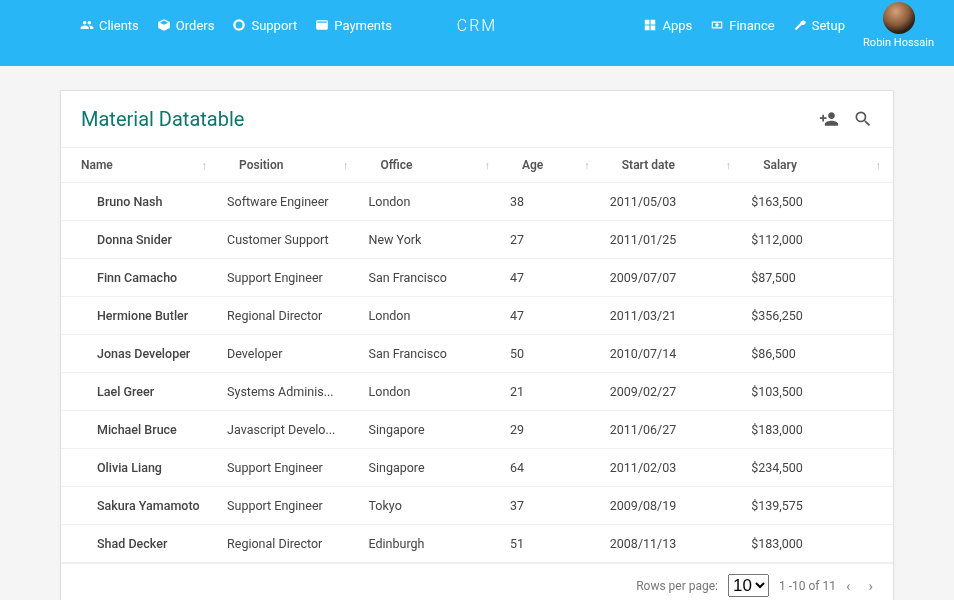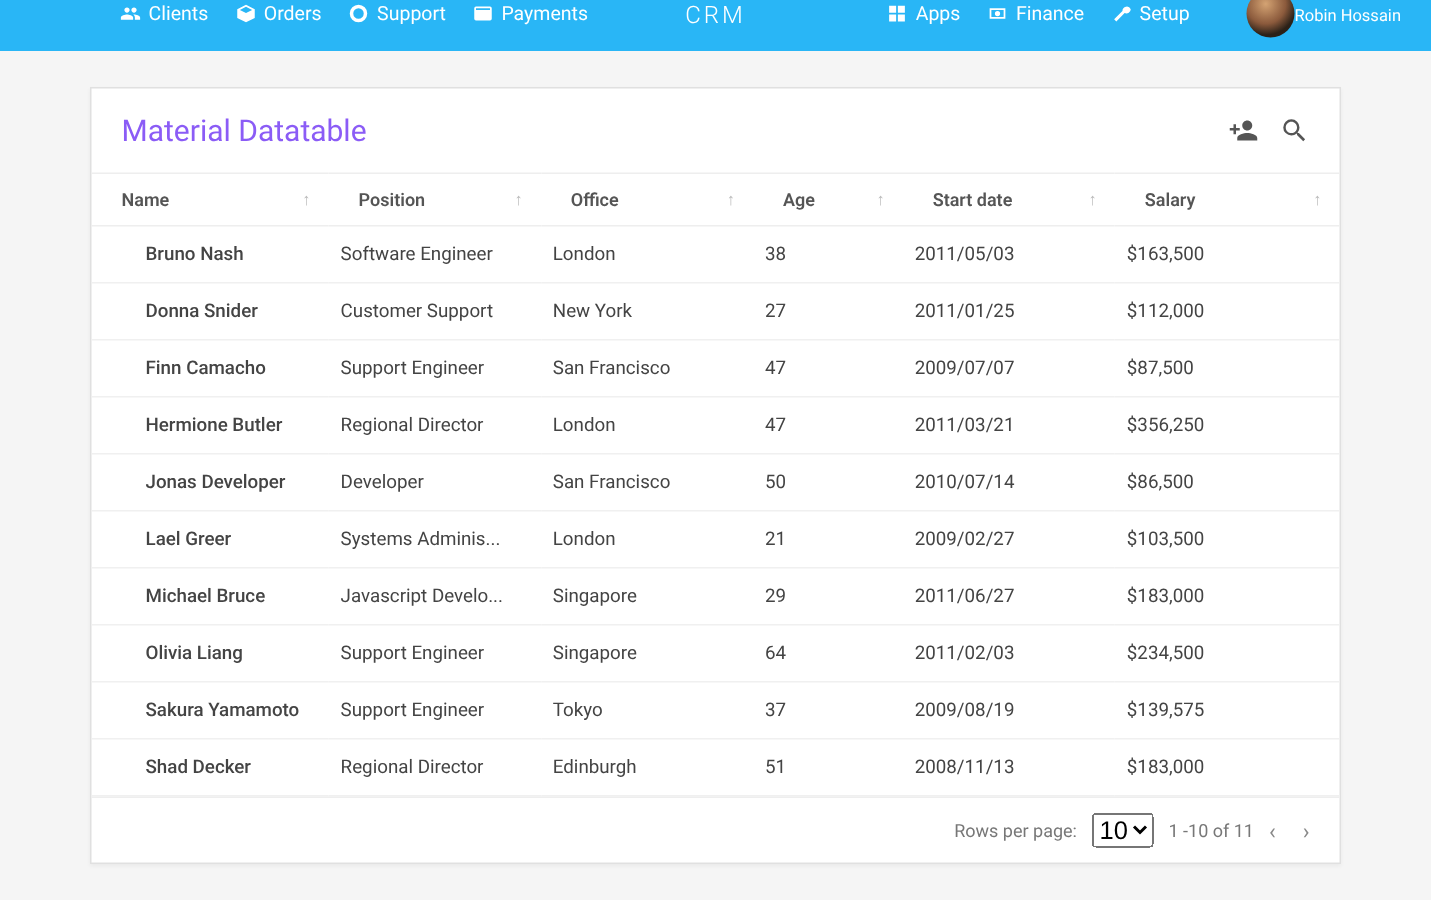--- a/index.html
+++ b/index.html
@@ -7,56 +7,56 @@
   font-family: -apple-system, BlinkMacSystemFont, "Segoe UI", Roboto, Helvetica, Arial, sans-serif;
   background: #f5f5f5;
   width: 954px;
   height: 600px;
   overflow: hidden;
   color: #333;
   font-size: 13px;
 }
 .topbar {
   background: #29b6f6;
-  height: 34px;
+  height: 66px;
   display: flex;
   align-items: center;
   padding: 0 20px 16px 80px;
   color: #fff;
   position: relative;
 }
 .nav-left, .nav-right { display: flex; align-items: center; gap: 18px; }
 .nav-left a, .nav-right a {
   display: flex; align-items: center; gap: 5px;
   color: #fff; text-decoration: none; font-size: 13px;
 }
 .nav-left svg, .nav-right svg { width: 14px; height: 14px; fill: #fff; }
 .brand {
   position: absolute; left: 50%; transform: translateX(-50%);
   font-size: 16px; font-weight: 300; letter-spacing: 2px;
 }
 .nav-right { margin-left: auto; }
-.user { display: flex; flex-direction: row; align-items: center; margin-left: 20px; }
+.user { display: flex; flex-direction: column; align-items: center; }
 .avatar {
   width: 32px; height: 32px; border-radius: 50%;
   background: radial-gradient(circle at 40% 30%, #d4a373 0%, #8b5a3c 45%, #2b2118 70%);
 }
 .user-name { font-size: 11px; margin-top: 2px; }
 
 .card {
   background: #fff;
   margin: 24px 60px;
   border: 1px solid #e0e0e0;
   box-shadow: 0 1px 3px rgba(0,0,0,0.05);
 }
 .card-header {
   display: flex; align-items: center; justify-content: space-between;
   padding: 16px 20px;
 }
-.card-title { font-size: 20px; font-weight: 400; color: #8b5cf6; }
+.card-title { font-size: 20px; font-weight: 400; color: #0f766e; }
 .card-actions { display: flex; gap: 14px; }
 .card-actions svg { width: 20px; height: 20px; fill: #555; cursor: pointer; }
 
 table { width: 100%; border-collapse: collapse; }
 thead th {
   text-align: left; font-size: 12px; font-weight: 600; color: #555;
   padding: 10px 20px; border-top: 1px solid #eee; border-bottom: 1px solid #eee;
   position: relative;
 }
 thead th:first-child { padding-left: 20px; }

